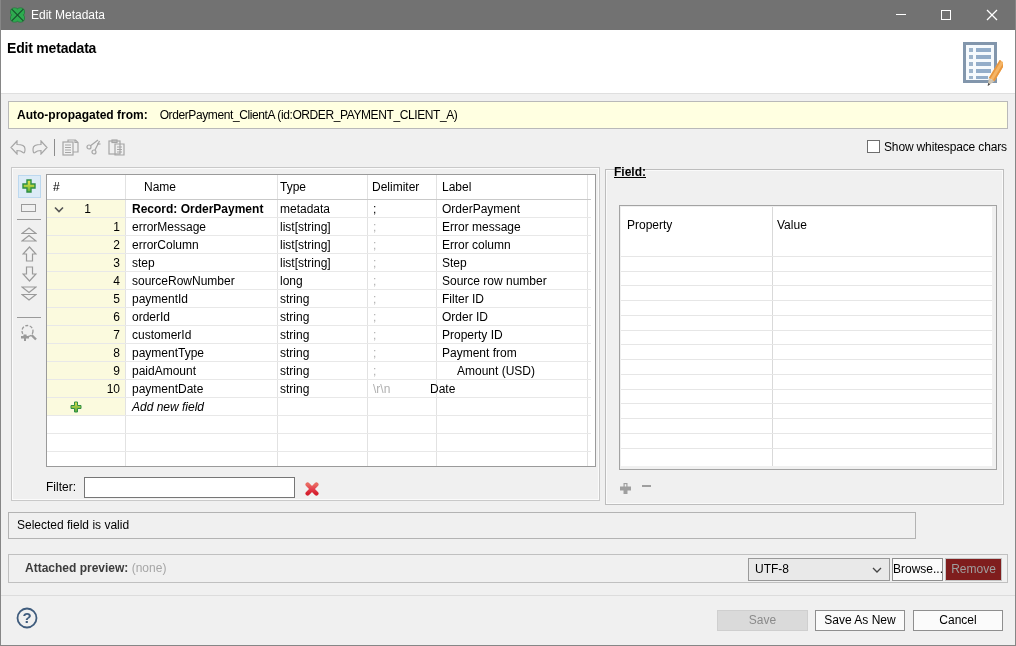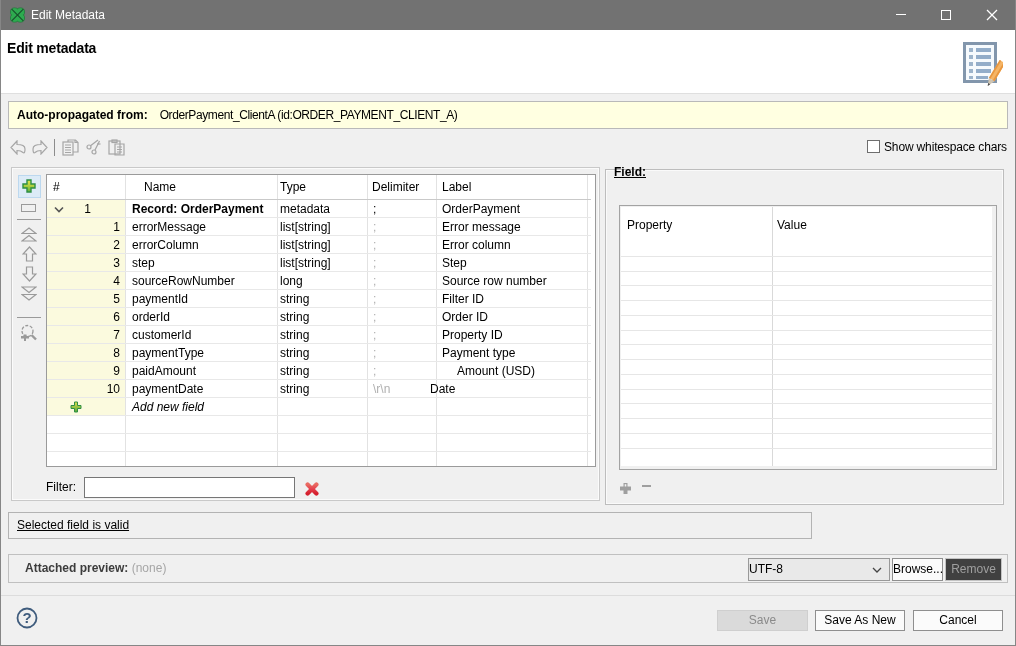--- a/index.html
+++ b/index.html
@@ -44,26 +44,26 @@
 
 #filterlab { left:46px; top:480px; }
 #filterbox { left:84px; top:477px; width:211px; height:21px; background:#fff; border:1px solid #767676; }
 
 #fieldlab { left:614px; top:165px; font-weight:bold;text-decoration:underline; }
 #ptbl { left:619px; top:205px; width:378px; height:265px; background:#f0f0f0; border:1px solid #a3a3a3; }
 #ptblin { position:absolute; left:1px; top:1px; width:371px; height:259px; background:#fff; }
 .prow { position:absolute; left:0; width:371px; height:1px; background:#e6e6e6; }
 #pcol { position:absolute; left:151px; top:0; width:1px; height:259px; background:#d9d9d9; }
 
-#validbar { left:8px; top:512px; width:804px; height:27px; border:1px solid #b3b3b3; line-height:25px;text-decoration:underline; }
+#validbar { left:8px; top:512px; width:908px; height:27px; border:1px solid #b3b3b3; line-height:25px; }
 #validbar span { margin-left:8px; }
 #prevbar { left:8px; top:554px; width:1000px; height:29px; border:1px solid #c0c0c0; line-height:27px; }
 #combo { left:748px; top:558px; width:142px; height:23px; background:#e9e9e9; border:1px solid #999; line-height:21px; }
 #browsebtn { left:892px; top:558px; width:51px; height:23px; background:#fbfbfb; border:1px solid #8f8f8f; text-align:center; line-height:21px; }
-#removebtn { left:945px; top:558px; width:57px; height:23px; background:#404040; border:1px solid #c3c3c3; color:#9f9f9f; text-align:center; line-height:21px; }
+#removebtn { left:945px; top:558px; width:57px; height:23px; background:#7f1d1d; border:1px solid #c3c3c3; color:#9f9f9f; text-align:center; line-height:21px; }
 #botline { left:0px; top:595px; width:1016px; height:1px; background:#dcdcdc; }
 .btn { position:absolute; top:610px; height:21px; text-align:center; line-height:19px; }
 #savebtn { left:717px; width:91px; background:#dadada; border:1px solid #cfcfcf; color:#8a8a8a; }
 #saveasbtn { left:815px; width:90px; background:#fbfbfb; border:1px solid #8f8f8f; }
 #cancelbtn { left:913px; width:90px; background:#fbfbfb; border:1px solid #8f8f8f; }
 #frame { left:0; top:0; width:1016px; height:646px; box-shadow:inset 1px 0 0 #868686, inset -1px 0 0 #868686, inset 0 -1px 0 #868686; pointer-events:none; }
 </style>
 </head>
 <body>
 <div id="titlebar" class="abs"></div>
@@ -278,21 +278,21 @@
   <div class="cell" style="left:395px;top:133px">Order ID</div>
   <div class="num" style="left:0;top:151px;width:73px">7</div>
   <div class="cell" style="left:85px;top:151px">customerId</div>
   <div class="cell" style="left:233px;top:151px">string</div>
   <div class="cell gray" style="left:326px;top:151px">;</div>
   <div class="cell" style="left:395px;top:151px">Property ID</div>
   <div class="num" style="left:0;top:169px;width:73px">8</div>
   <div class="cell" style="left:85px;top:169px">paymentType</div>
   <div class="cell" style="left:233px;top:169px">string</div>
   <div class="cell gray" style="left:326px;top:169px">;</div>
-  <div class="cell" style="left:395px;top:169px">Payment type</div>
+  <div class="cell" style="left:395px;top:169px">Payment from</div>
   <div class="num" style="left:0;top:187px;width:73px">9</div>
   <div class="cell" style="left:85px;top:187px">paidAmount</div>
   <div class="cell" style="left:233px;top:187px">string</div>
   <div class="cell gray" style="left:326px;top:187px">;</div>
   <div class="cell" style="left:410px;top:187px">Amount (USD)</div>
   <div class="num" style="left:0;top:205px;width:73px">10</div>
   <div class="cell" style="left:85px;top:205px">paymentDate</div>
   <div class="cell" style="left:233px;top:205px">string</div>
   <div class="cell gray" style="left:326px;top:205px">\r\n</div>
   <div class="cell" style="left:383px;top:205px">Date</div>
@@ -351,21 +351,21 @@
 </div>
 <svg class="abs" style="left:619px;top:482px" width="13" height="13" viewBox="0 0 13 13">
   <path d="M4.5 1 h4 v3.5 H12 v4 H8.5 V12 h-4 V8.5 H1 v-4 h3.5 Z" fill="#9f9f9f"></path>
   <rect x="5.7" y="2.2" width="1.6" height="2.3" fill="#f4f4f4"></rect>
 </svg>
 <div class="abs" style="left:642px;top:485px;width:9px;height:2px;border:1.5px solid #9f9f9f"></div>
 
 <div id="validbar" class="abs"><span>Selected field is valid</span></div>
 
 <div id="prevbar" class="abs"><b style="margin-left:16px;color:#3c3c3c">Attached preview:</b> <span style="color:#a6a6a6">(none)</span></div>
-<div id="combo" class="abs"><span style="">UTF-8</span>
+<div id="combo" class="abs"><span style="margin-left:6px">UTF-8</span>
   <svg style="position:absolute;right:7px;top:8px" width="10" height="6" viewBox="0 0 10 6">
       <polyline points="1,1 5,5 9,1" fill="none" stroke="#444" stroke-width="1.3"></polyline>
     </svg>
 </div>
 <div id="browsebtn" class="abs">Browse...</div>
 <div id="removebtn" class="abs">Remove</div>
 
 <div id="botline" class="abs"></div>
 <svg class="abs" style="left:16px;top:607px" width="22" height="22" viewBox="0 0 22 22">
   <circle cx="11" cy="11" r="9.5" fill="none" stroke="#3f5c7d" stroke-width="1.8"></circle>

